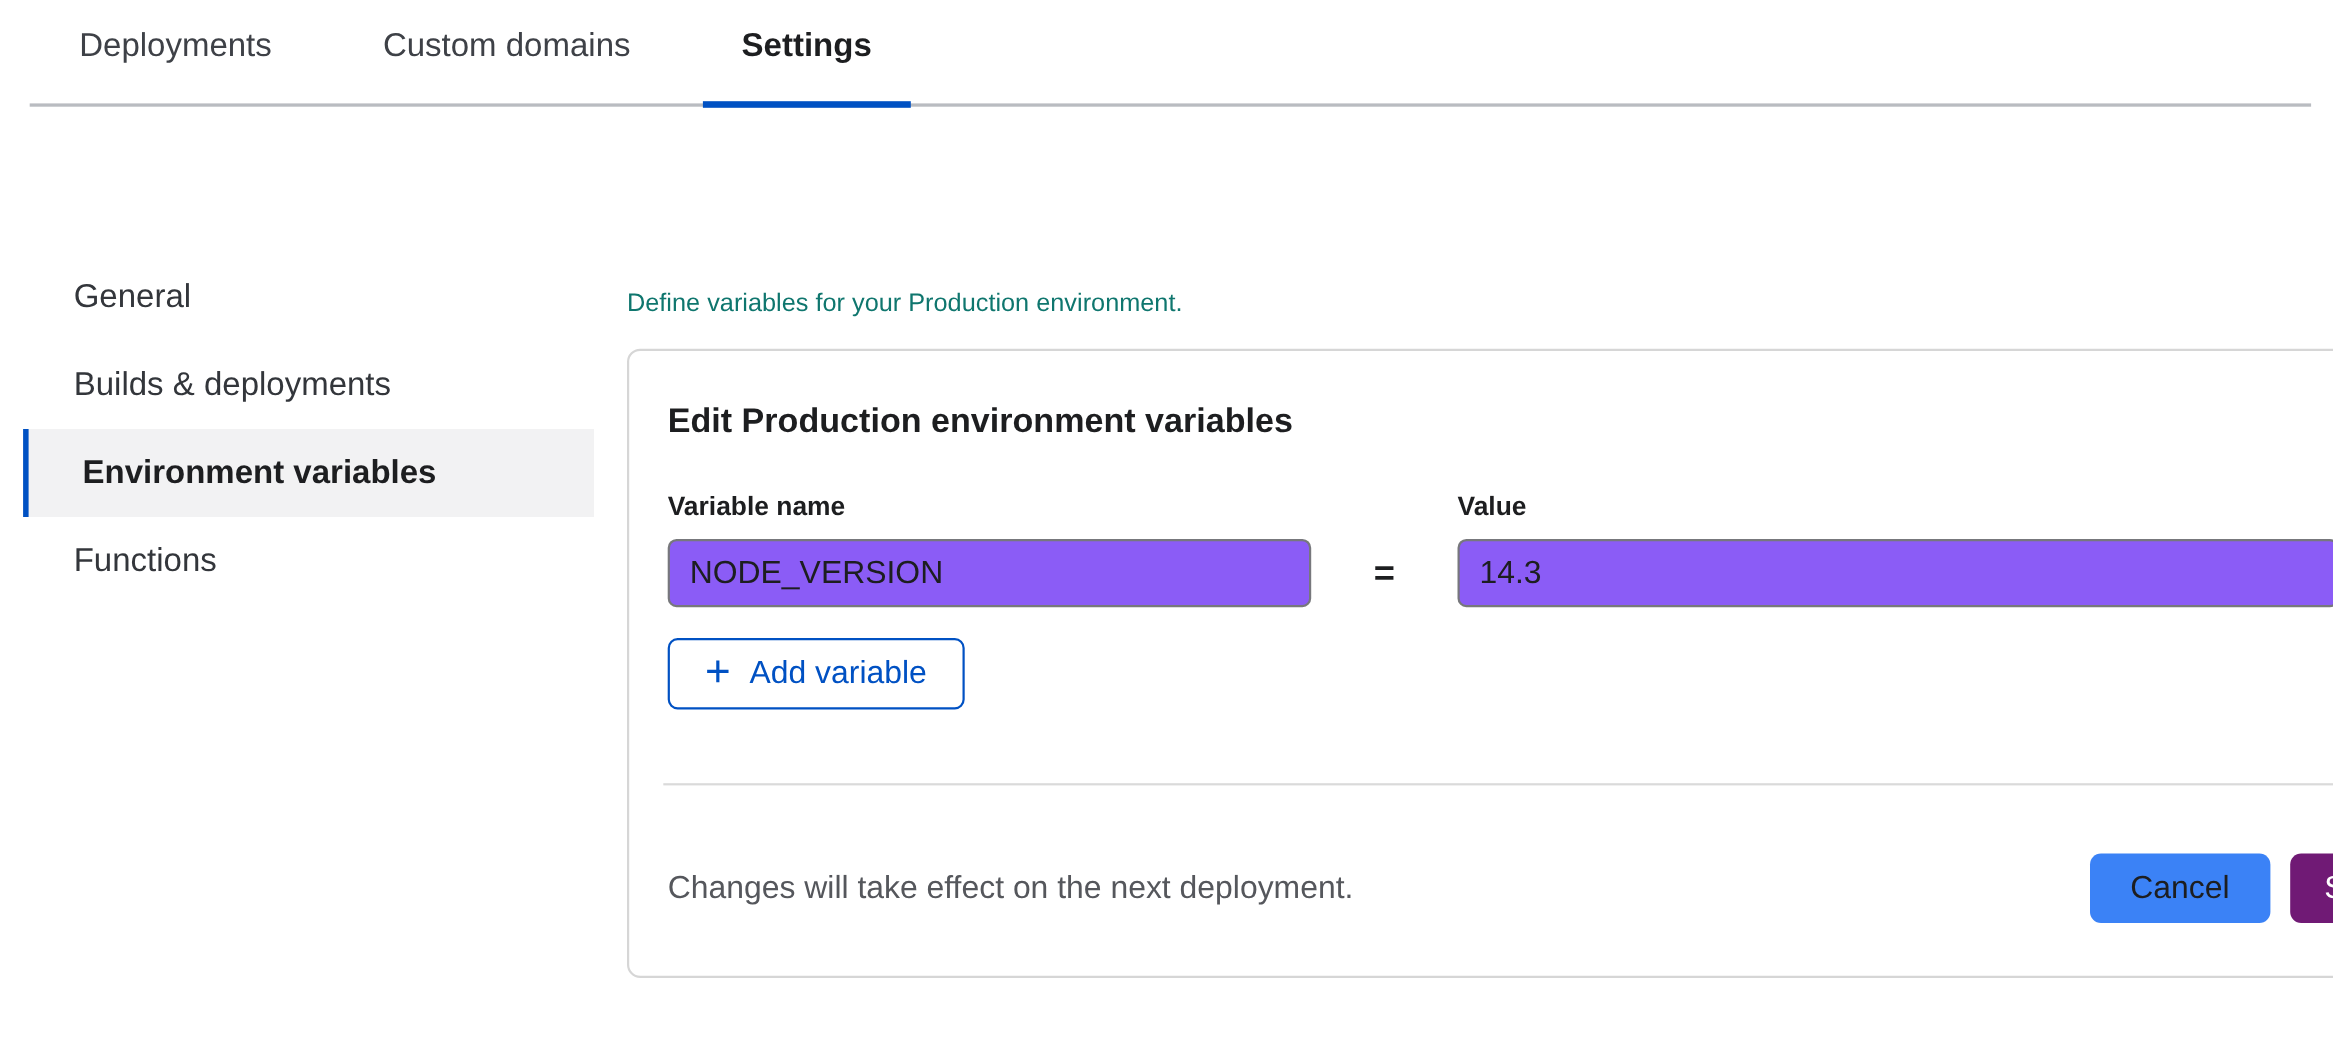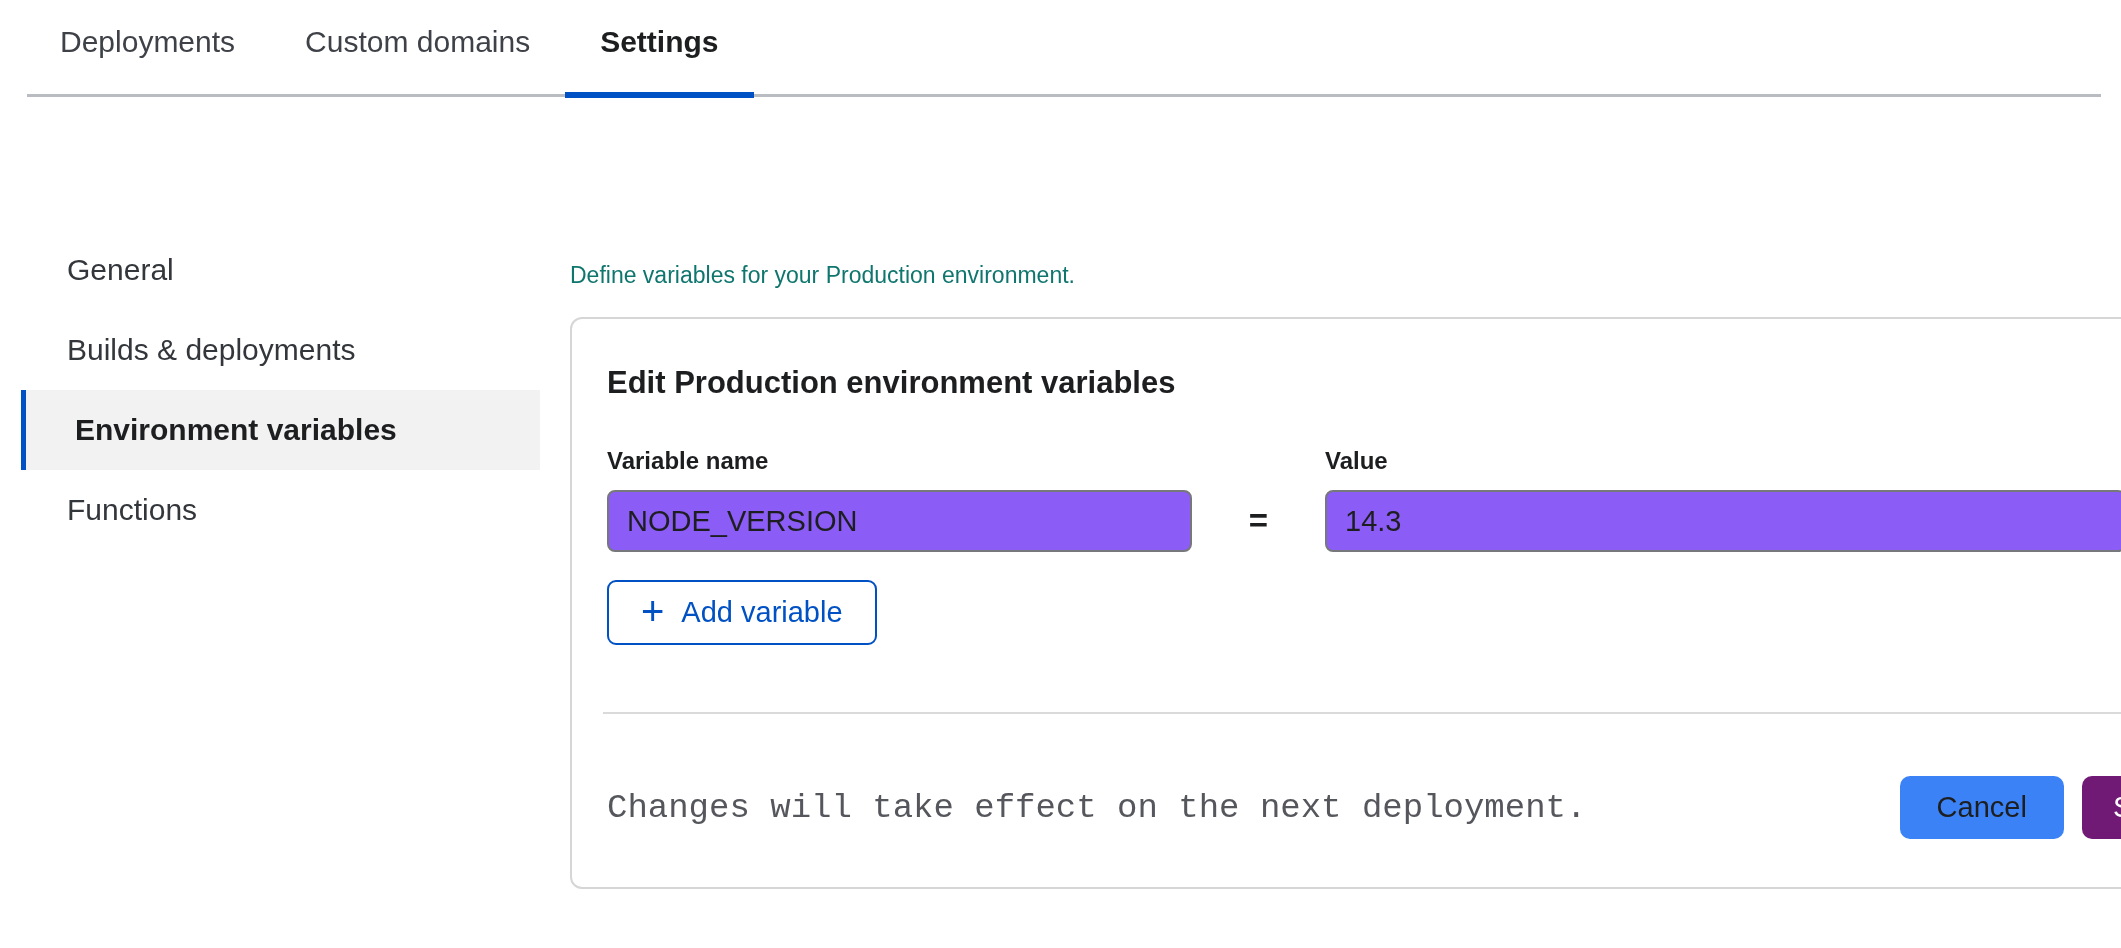--- a/index.html
+++ b/index.html
@@ -8,23 +8,24 @@
     background: #ffffff;
     font-family: "Liberation Sans", "DejaVu Sans", sans-serif;
     color: #1d1e20;
     overflow: hidden;
   }
 
   
   .tabbar {
     position: relative;
     height: 98px;
-    padding-left: 25px;
+    padding-left: 37px;
     display: flex;
     align-items: stretch;
+    gap: 31px;
   }
   .tabbar-line {
     position: absolute;
     left: 27px; right: 20px; bottom: 1px;
     height: 3px;
     background: #b9bcc1;
   }
   .tab {
     position: relative;
     height: 98px;
@@ -187,23 +188,22 @@
     border-top: 2px solid #dadada;
     margin: 67px -4px 0 -4px;
   }
 
   .card-footer {
     display: flex;
     align-items: center;
     margin-top: 62px;
   }
   .footer-note {
-    font-size: 34px;
+    font-size: 29px;
     color: #55575c;
-    font-family: Liberation Mono, monospace;
   }
   .actions {
     margin-left: auto;
     display: flex;
     gap: 18px;
   }
   .btn {
     height: 63px;
     border: none;
     border-radius: 10px;

